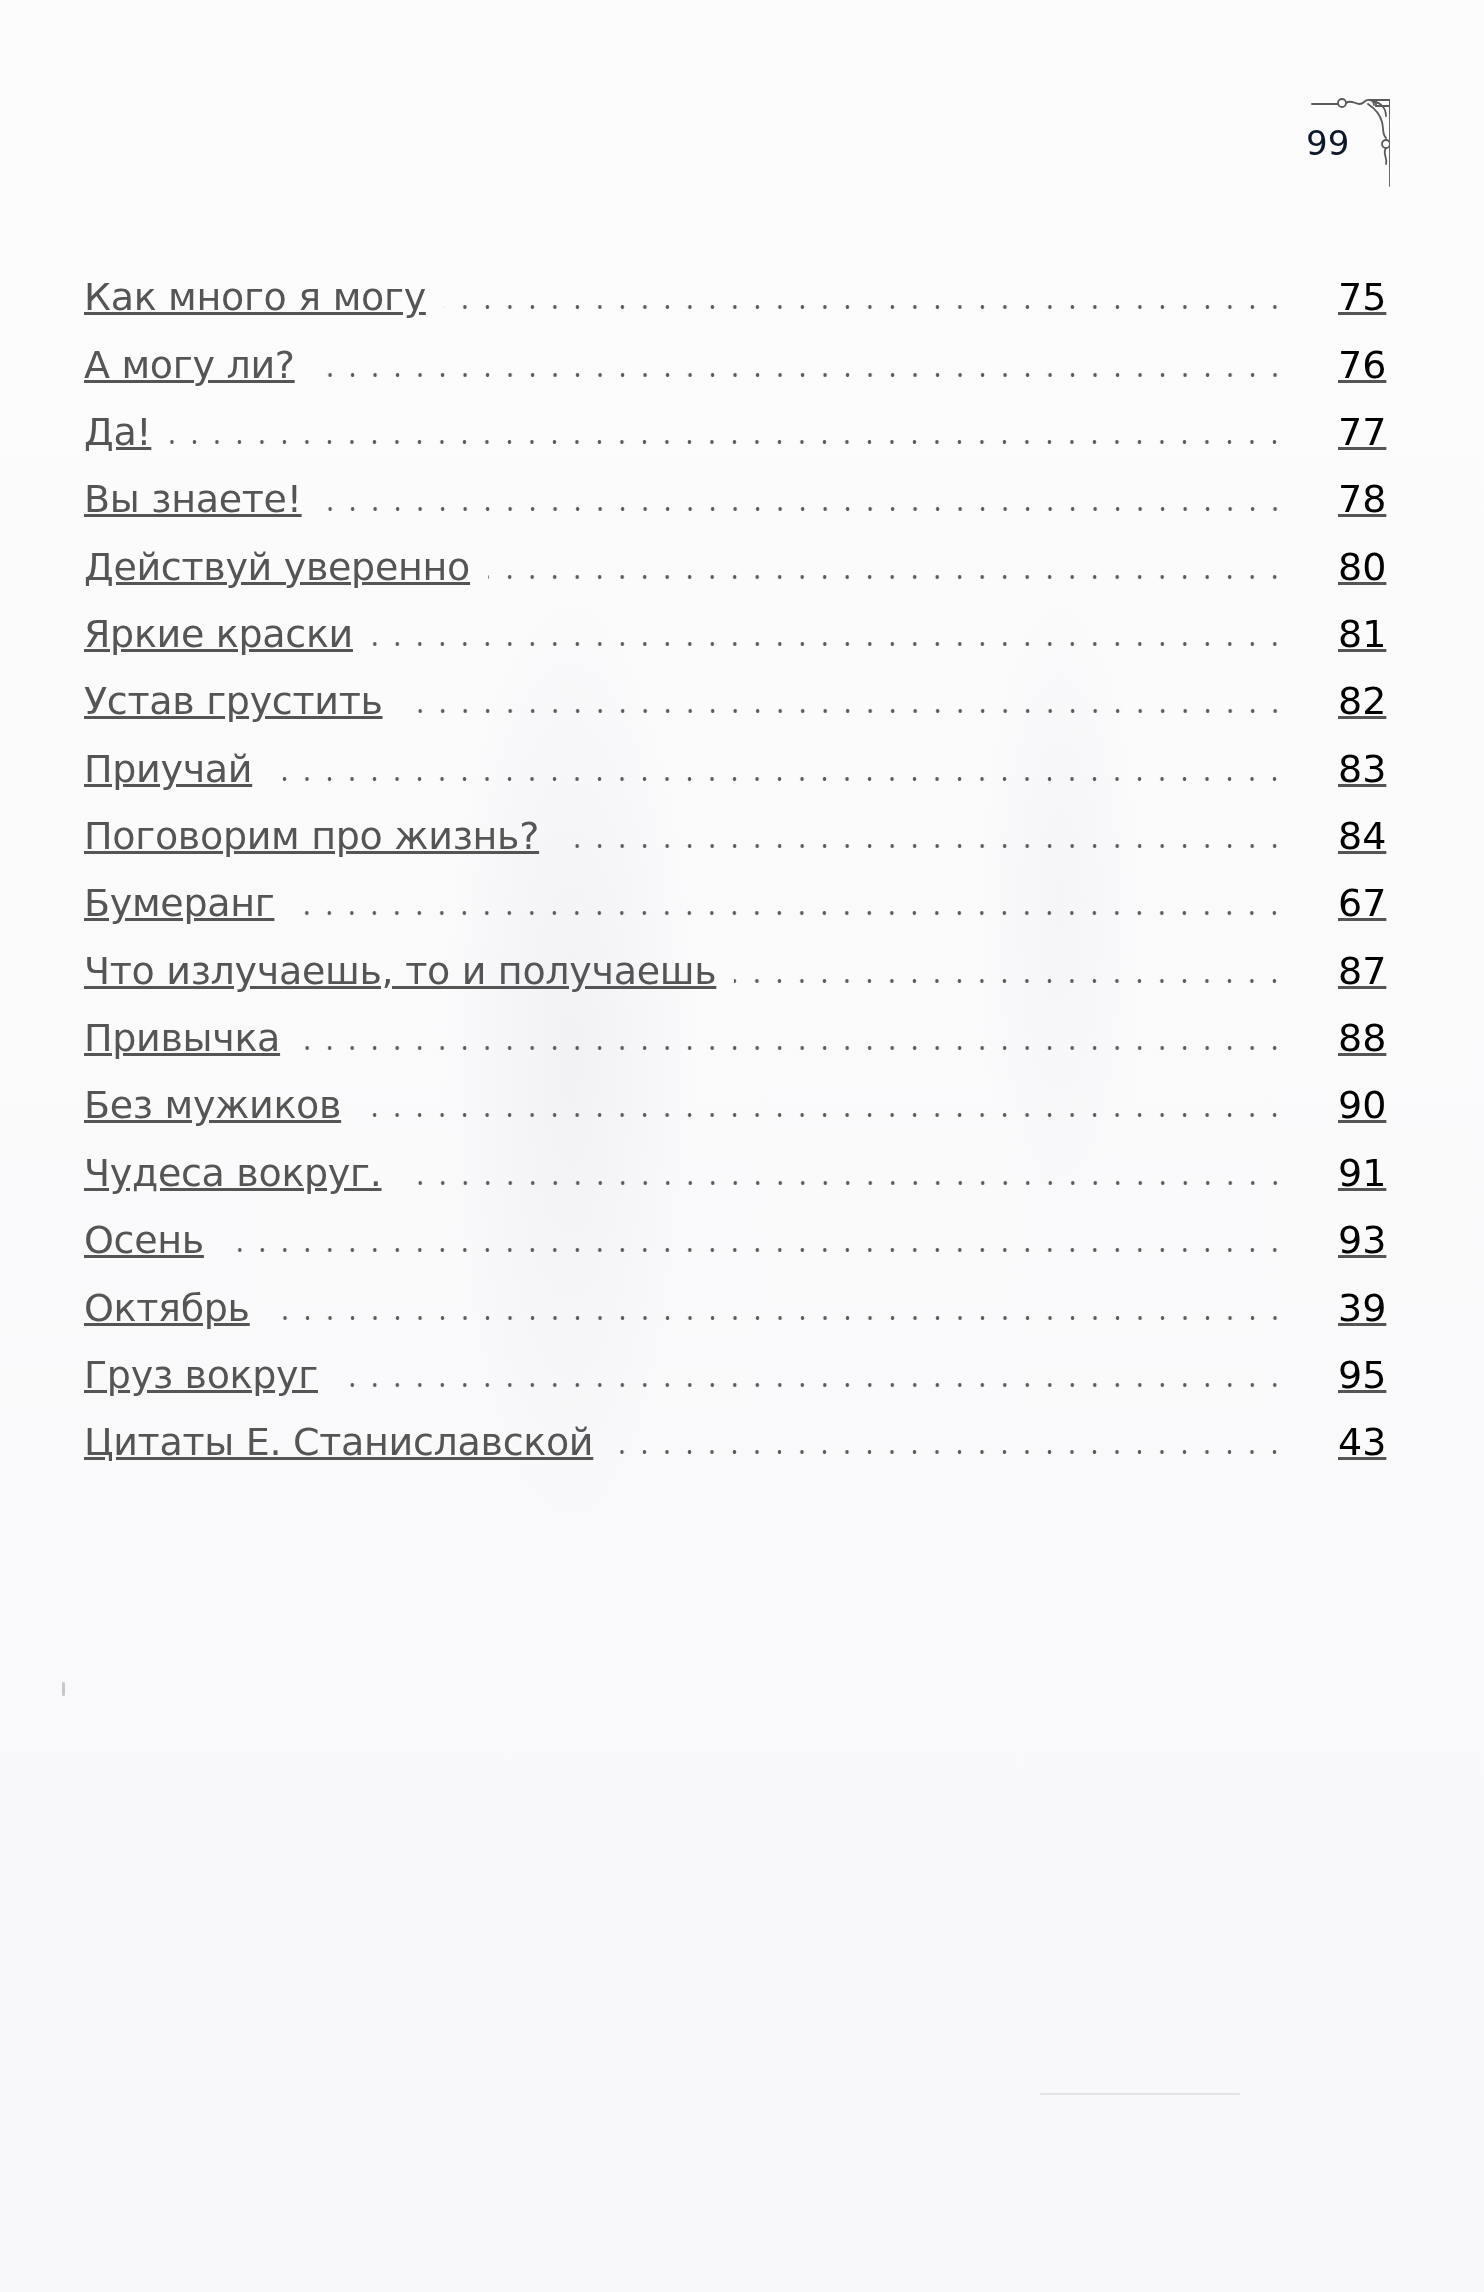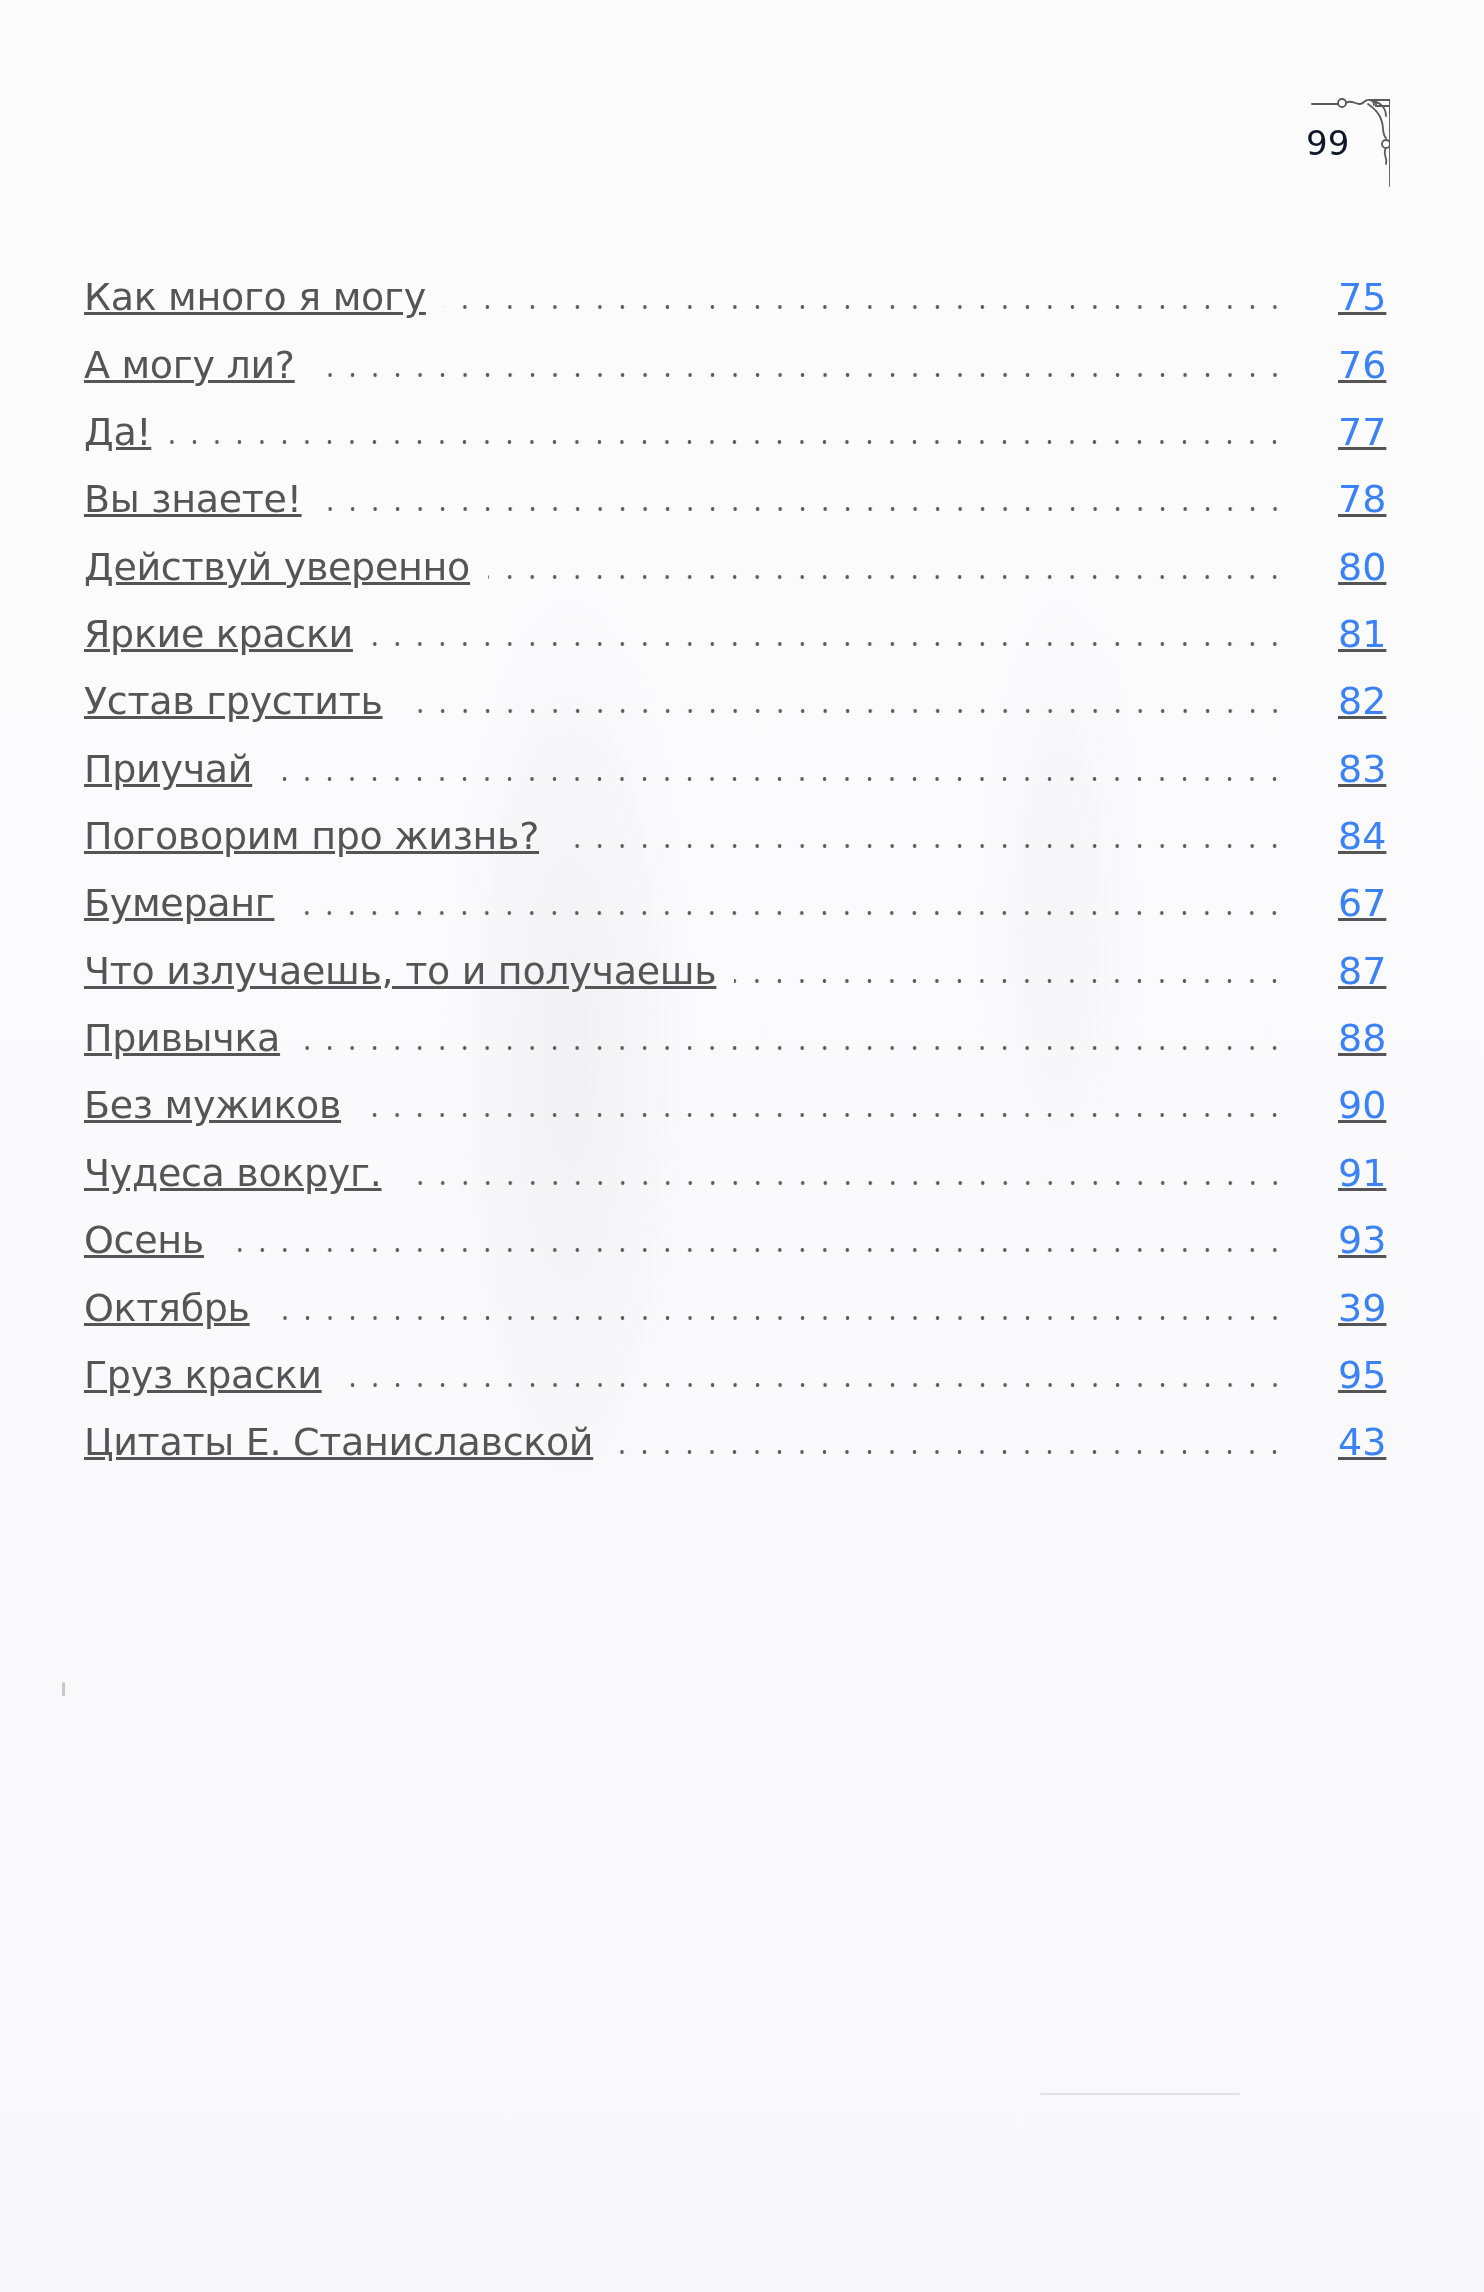--- a/index.html
+++ b/index.html
@@ -83,21 +83,21 @@
       background-image: radial-gradient(circle, #5a5a5a 1.6px, rgba(0,0,0,0) 2.1px);
       background-size: 22.5px 4px;
       background-repeat: repeat-x;
       background-position: right center;
     }
     .toc-page {
       width: 46px;
       text-align: right;
       font-size: 38px;
       line-height: 50px;
-      color: #3b82f6;
+      color: #000000;
     }
     .scuff {
       position: absolute;
       background: #8a8a90;
       opacity: 0.45;
       border-radius: 2px;
     }
   </style>
 </head>
 <body>
@@ -195,21 +195,21 @@
     <span class="toc-title">Осень</span>
     <span class="toc-leader"></span>
     <span class="toc-page">93</span>
   </div>
   <div class="toc-row">
     <span class="toc-title">Октябрь</span>
     <span class="toc-leader"></span>
     <span class="toc-page">39</span>
   </div>
   <div class="toc-row">
-    <span class="toc-title">Груз краски</span>
+    <span class="toc-title">Груз вокруг</span>
     <span class="toc-leader"></span>
     <span class="toc-page">95</span>
   </div>
   <div class="toc-row">
     <span class="toc-title">Цитаты Е. Станиславской</span>
     <span class="toc-leader"></span>
     <span class="toc-page">43</span>
   </div>
 </div>
 

